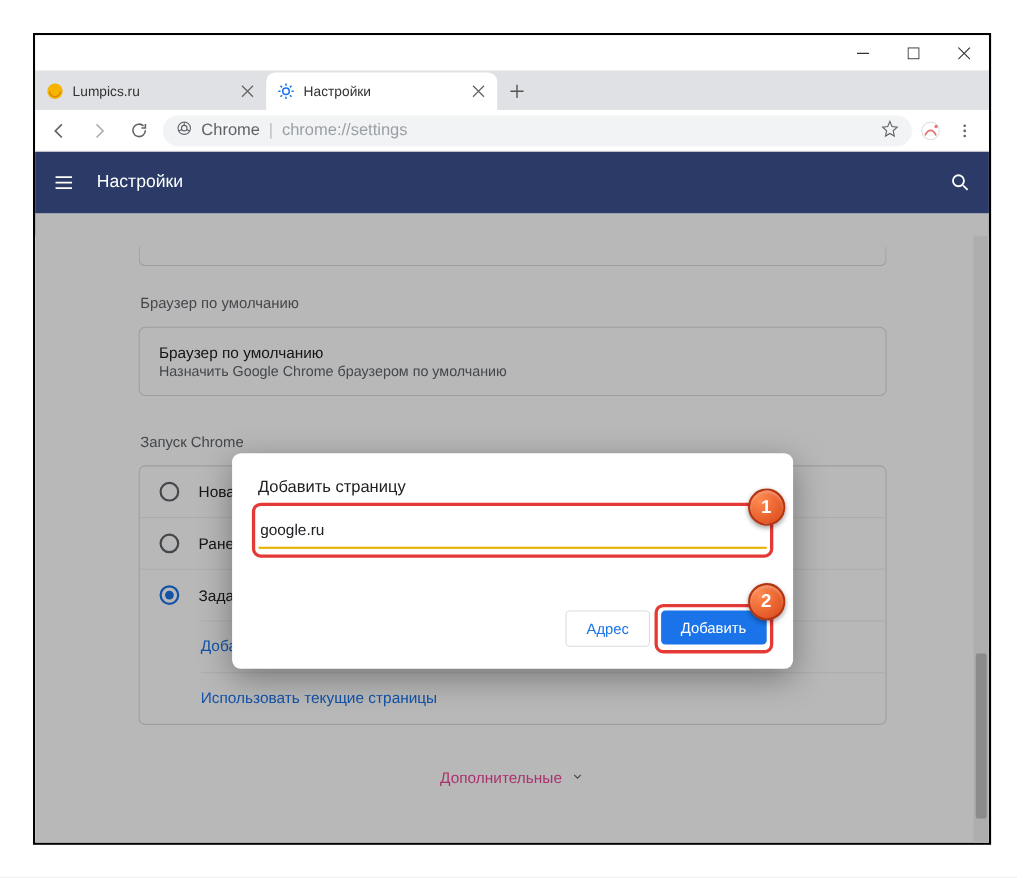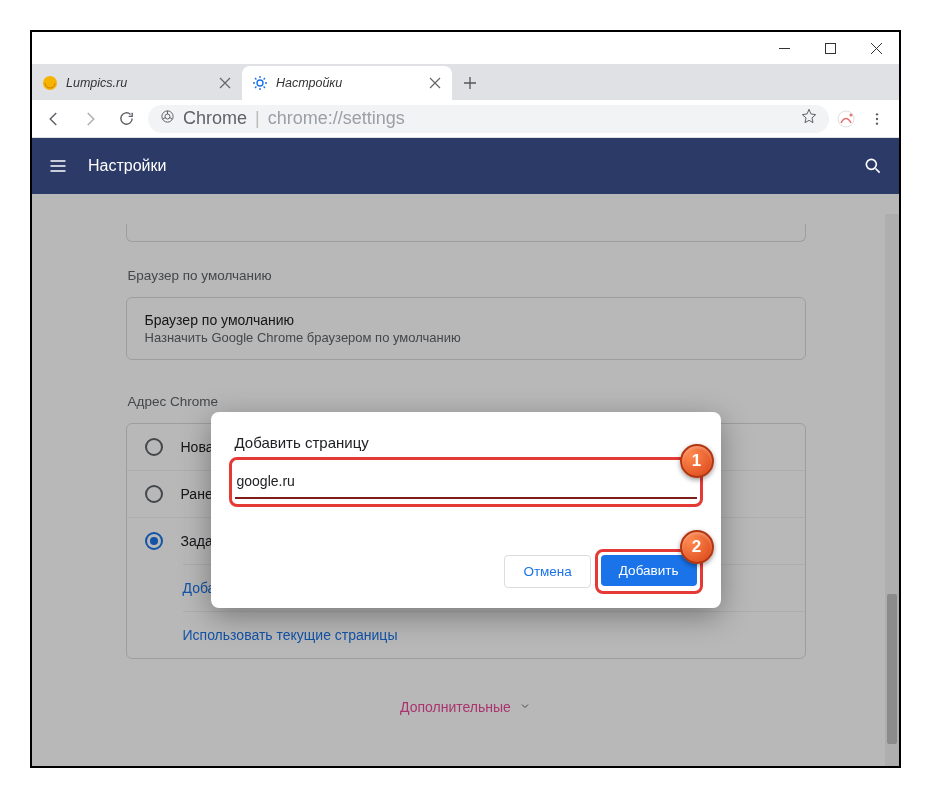--- a/index.html
+++ b/index.html
@@ -10,28 +10,28 @@
   .titlebar { height: 32px; display: flex; justify-content: flex-end; align-items: center; background: #fff; }
   .win-btn { width: 46px; height: 32px; display: flex; align-items: center; justify-content: center; color: #333; }
   .win-btn svg { width: 11px; height: 11px; }
 
   
   .tabstrip { height: 36px; background: #dfe1e5; display: flex; align-items: flex-end; position: relative; }
   .tab { height: 34px; width: 210px; display: flex; align-items: center; padding: 0 10px; gap: 8px; font-size: 12.5px; color: #333; border-radius: 8px 8px 0 0; position: relative; }
   .tab.inactive { background: transparent; }
   .tab.active { background: #fff; }
   .tab .favicon { width: 16px; height: 16px; flex: 0 0 16px; }
-  .tab .title { flex: 1; white-space: nowrap; overflow: hidden; text-overflow: ellipsis; font-style: italic; }
+  .tab .title { flex: 1; white-space: nowrap; overflow: hidden; text-overflow: ellipsis; }
   .tab .close { width: 14px; height: 14px; color: #666; }
   .newtab { width: 28px; height: 28px; display: flex; align-items: center; justify-content: center; color: #555; margin-left: 4px; margin-bottom: 3px; }
 
   
   .toolbar { height: 38px; background: #fff; border-bottom: 1px solid #e0e0e0; display: flex; align-items: center; padding: 0 8px; gap: 8px; }
   .nav-btn { width: 28px; height: 28px; display: flex; align-items: center; justify-content: center; color: #5f6368; border-radius: 50%; }
-  .omnibox { flex: 1; height: 28px; background: #f1f3f4; border-radius: 14px; display: flex; align-items: center; padding: 0 12px; gap: 8px; font-size: 18px; color: #5f6368; }
+  .omnibox { flex: 1; height: 28px; background: #f1f3f4; border-radius: 14px; display: flex; align-items: center; padding: 0 12px; gap: 8px; font-size: 15px; color: #5f6368; }
   .omnibox .origin { color: #5f6368; }
   .omnibox .sep { color: #bbb; }
   .omnibox .path { color: #9aa0a6; }
   .ext-icon { width: 18px; height: 18px; }
 
   
   .settings-header { height: 56px; background: #2b3a67; color: #fff; display: flex; align-items: center; padding: 0 14px; gap: 18px; font-size: 16px; }
   .settings-header .menu-btn, .settings-header .search-btn { width: 24px; height: 24px; display: flex; align-items: center; justify-content: center; }
   .settings-header .title { flex: 1; font-weight: 400; }
 
@@ -64,21 +64,21 @@
   .scrollbar .thumb { position: absolute; left: 2px; right: 2px; top: 380px; height: 150px; background: #c1c1c1; border-radius: 2px; }
 
   
   .dim { position: absolute; inset: 0; background: rgba(0,0,0,0.28); }
 
   
   .dialog { position: absolute; top: 218px; left: 50%; transform: translateX(-50%); width: 510px; background: #fff; border-radius: 8px; box-shadow: 0 8px 30px rgba(0,0,0,0.35); padding: 22px 24px 20px; }
   .dialog-title { font-size: 15px; color: #202124; margin-bottom: 16px; }
   .field-label { font-size: 11.5px; color: #1a73e8; margin-bottom: 2px; }
   .field-wrap { position: relative; }
-  .field-input { width: 100%; border: none; border-bottom: 2px solid #7f1d1d; font-size: 14px; padding: 6px 2px 8px; outline: none; background: #fff; color: #202124; }
+  .field-input { width: 100%; border: none; border-bottom: 2px solid #eab308; font-size: 14px; padding: 6px 2px 8px; outline: none; background: #fff; color: #202124; }
   .red-ring-1 { position: absolute; inset: -10px -6px -8px -6px; border: 3px solid #e53935; border-radius: 8px; pointer-events: none; }
   .dialog-actions { display: flex; justify-content: flex-end; gap: 10px; margin-top: 56px; position: relative; }
   .btn-cancel { border: 1px solid #dadce0; background: #fff; color: #1a73e8; border-radius: 4px; padding: 8px 18px; font-size: 13.5px; }
   .btn-add-wrap { position: relative; }
   .btn-add { background: #1a73e8; color: #fff; border: none; border-radius: 4px; padding: 8px 18px; font-size: 13.5px; }
   .red-ring-2 { position: absolute; inset: -6px; border: 3px solid #e53935; border-radius: 8px; pointer-events: none; }
 
   
   .callout { position: absolute; width: 34px; height: 34px; border-radius: 50%; background: radial-gradient(circle at 30% 30%, #ff8a50, #d84315); color: #fff; font-weight: 700; font-size: 17px; display: flex; align-items: center; justify-content: center; box-shadow: 0 2px 5px rgba(0,0,0,0.4), inset 0 2px 3px rgba(255,255,255,0.3); border: 2px solid #b33613; }
   .callout-1 { top: -16px; right: -14px; }
@@ -221,21 +221,21 @@
         <div class="sec-title">Браузер по умолчанию</div>
         <div class="card" style="margin-bottom:34px;">
           <div class="default-row">
             <div>
               <div class="main">Браузер по умолчанию</div>
               <div class="sub">Назначить Google Chrome браузером по умолчанию</div>
             </div>
           </div>
         </div>
 
-        <div class="sec-title">Адрес Chrome</div>
+        <div class="sec-title">Запуск Chrome</div>
         <div class="card startup-card">
           <div class="radio-row">
             <span class="radio"></span>
             <span>Нова</span>
           </div>
           <div class="radio-row">
             <span class="radio"></span>
             <span>Ране</span>
           </div>
           <div class="radio-row" style="border-bottom:none;">
@@ -271,21 +271,21 @@
 
     <div class="dialog">
       <div class="dialog-title">Добавить страницу</div>
       <div class="field-wrap">
         <input class="field-input" value="google.ru" style="">
         <div class="red-ring-1">
           <div class="callout callout-1">1</div>
         </div>
       </div>
       <div class="dialog-actions">
-        <button class="btn-cancel">Отмена</button>
+        <button class="btn-cancel">Адрес</button>
         <div class="btn-add-wrap">
           <button class="btn-add">Добавить</button>
           <div class="red-ring-2">
             <div class="callout callout-2">2</div>
           </div>
         </div>
       </div>
     </div>
 
   </div>

